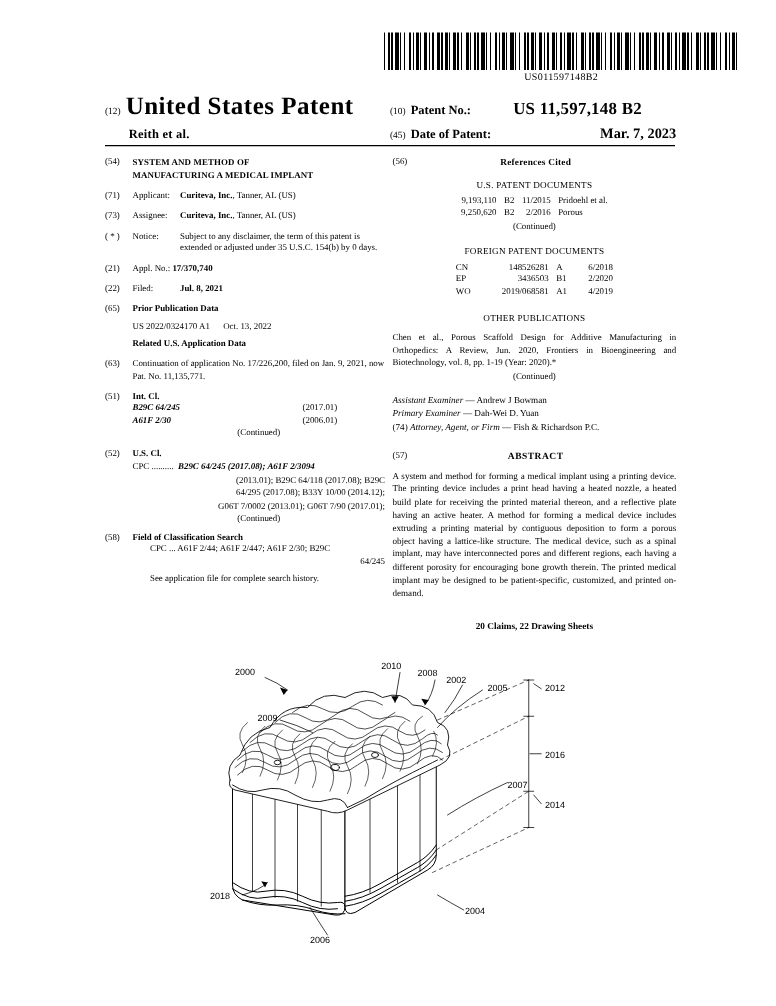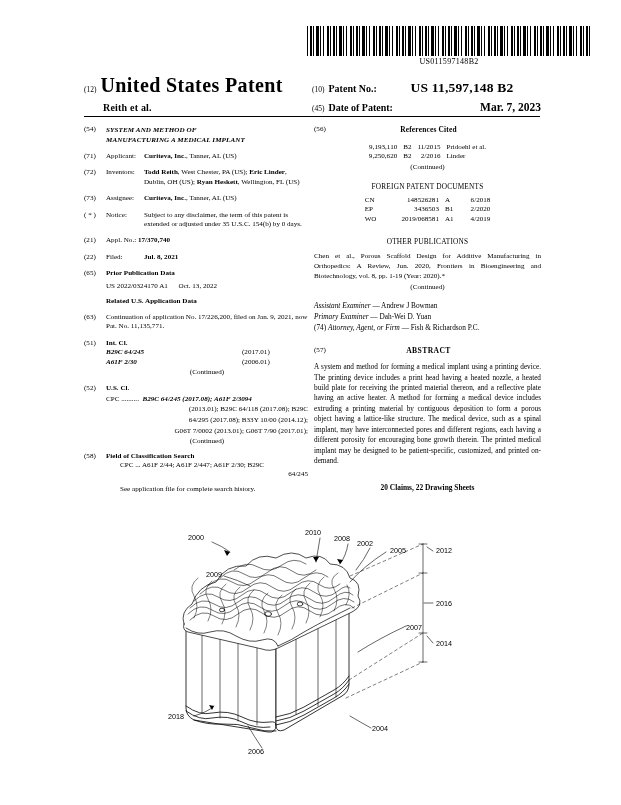--- a/index.html
+++ b/index.html
@@ -131,21 +131,20 @@
   }
   b, .b { font-weight: bold; }
   i, .i { font-style: italic; }
   .bi { font-weight: bold; font-style: italic; }
 
   .title-block {
     font-weight: bold;
     font-size: 7.4px;
     line-height: 1.42;
     letter-spacing: 0.1px;
-    font-style: italic;
   }
 
   .ctr { text-align: left; font-family: Liberation Serif, serif; }
   .center-head-plain {
     text-align: center;
     font-size: 7.3px;
     margin: 7px 0 4px 0;
     letter-spacing: 0.2px;
   }
   .cls-row {
@@ -269,29 +268,20 @@
         <div>MANUFACTURING A MEDICAL IMPLANT</div>
       </div>
     </div>
 
     <div class="field">
       <div class="num">(71)</div>
       <div class="lbl">Applicant:</div>
       <div class="body"><b>Curiteva, Inc.</b><span>, Tanner, AL (US)</span></div>
     </div>
 
-    <div class="field">
-      <div class="num">(72)</div>
-      <div class="lbl">Inventors:</div>
-      <div class="body">
-        <b>Todd Reith</b><span>, West Chester, PA (US);</span>
-        <b>Eric Linder</b><span>, Dublin, OH (US); </span><b>Ryan</b>
-        <b>Heskett</b><span>, Wellington, FL (US)</span>
-      </div>
-    </div>
 
     <div class="field">
       <div class="num">(73)</div>
       <div class="lbl">Assignee:</div>
       <div class="body"><b>Curiteva, Inc.</b><span>, Tanner, AL (US)</span></div>
     </div>
 
     <div class="field">
       <div class="num">( * )</div>
       <div class="lbl">Notice:</div>
@@ -369,34 +359,35 @@
 
   </div>
 
   <div class="col" id="col-right">
 
     <div class="abstract-head" style="margin-top:0;margin-bottom:8px;">
       <div class="num">(56)</div>
       <div class="txt" style="font-size:7.4px;letter-spacing:0.2px;">References Cited</div>
     </div>
 
+    <div class="center-head-plain">U.S. PATENT DOCUMENTS</div>
 
     <table class="ref-table">
       <tbody>
         <tr>
           <td class="num-right">9,193,110</td>
           <td>B2</td>
           <td class="num-right">11/2015</td>
           <td>Pridoehl et al.</td>
         </tr>
         <tr>
           <td class="num-right">9,250,620</td>
           <td>B2</td>
           <td class="num-right">2/2016</td>
-          <td>Linder</td>
+          <td>Porous</td>
         </tr>
       </tbody>
     </table>
     <div class="cont" style="margin-top:1px;">(Continued)</div>
 
     <div class="center-head-plain" style="margin-top:10px;">FOREIGN PATENT DOCUMENTS</div>
 
     <table class="ref-table" style="margin-top:4px;">
       <tbody>
         <tr>

